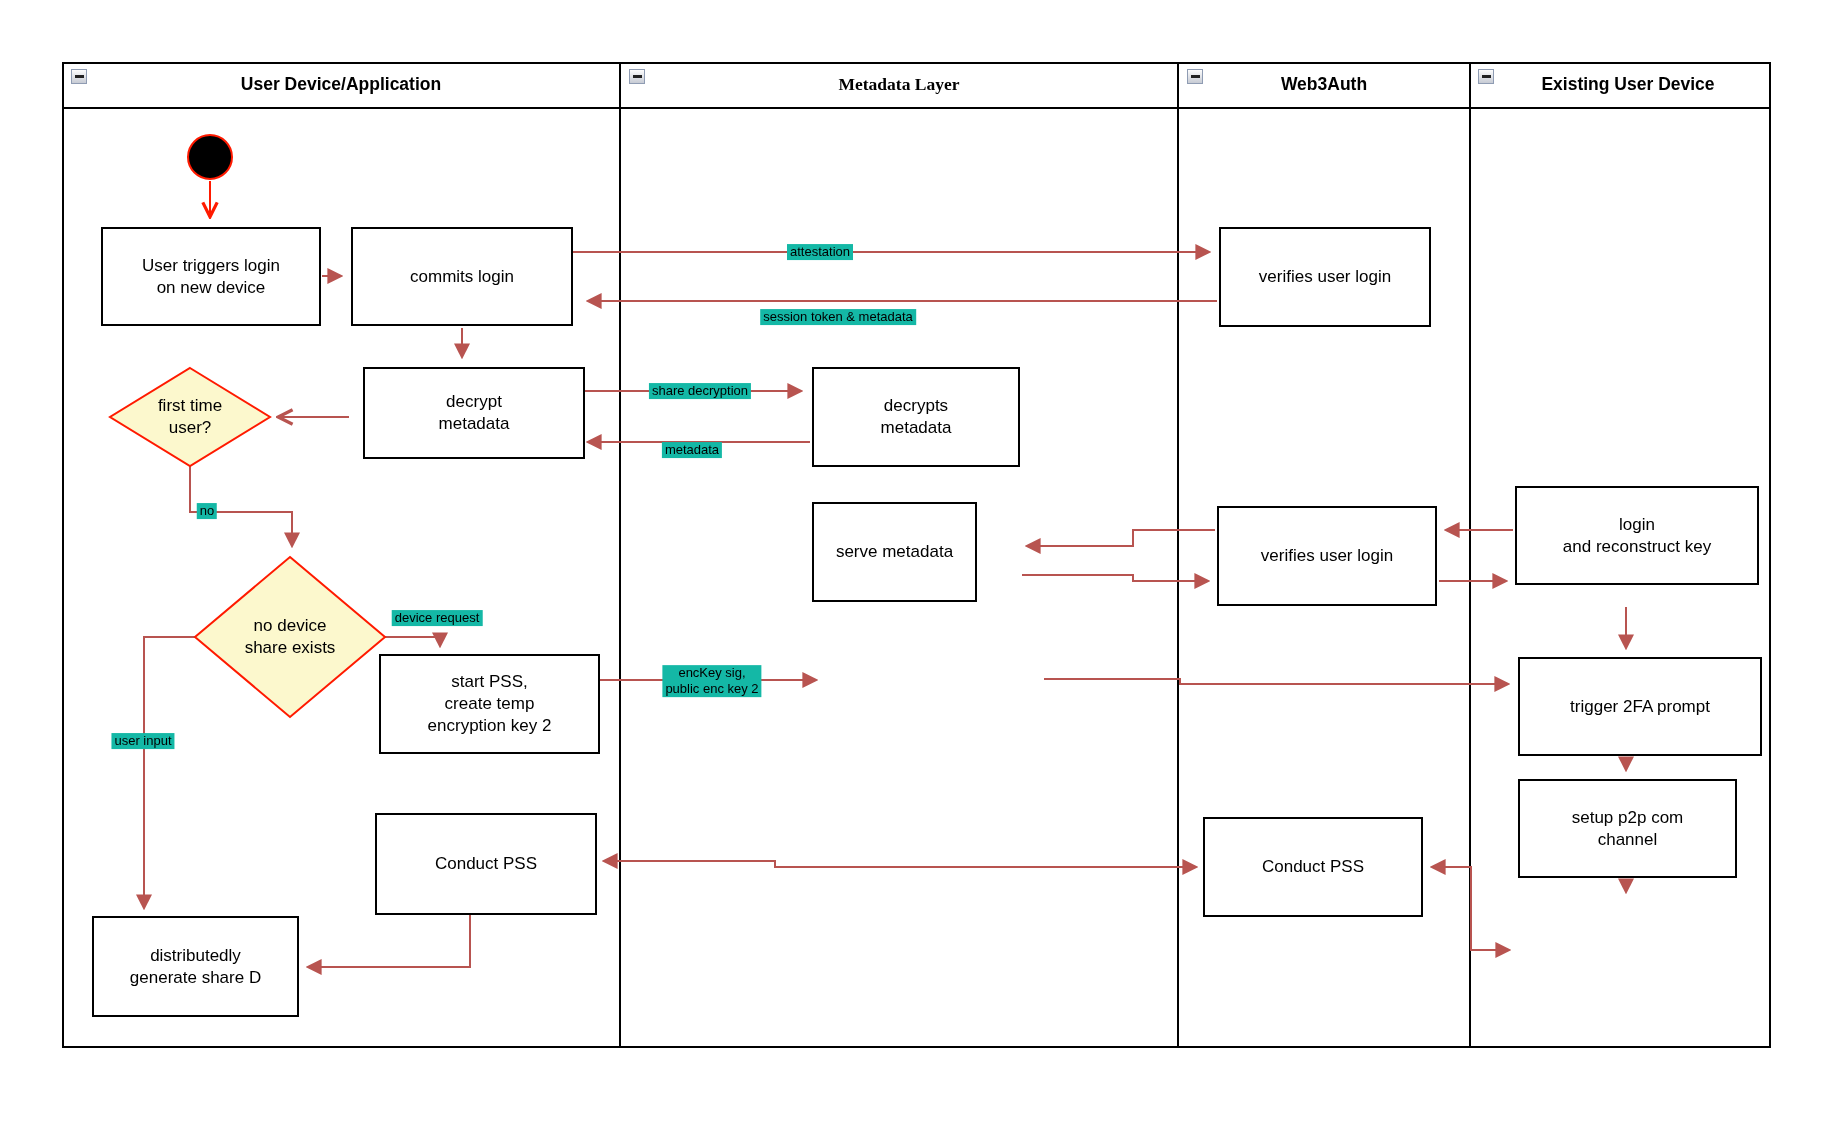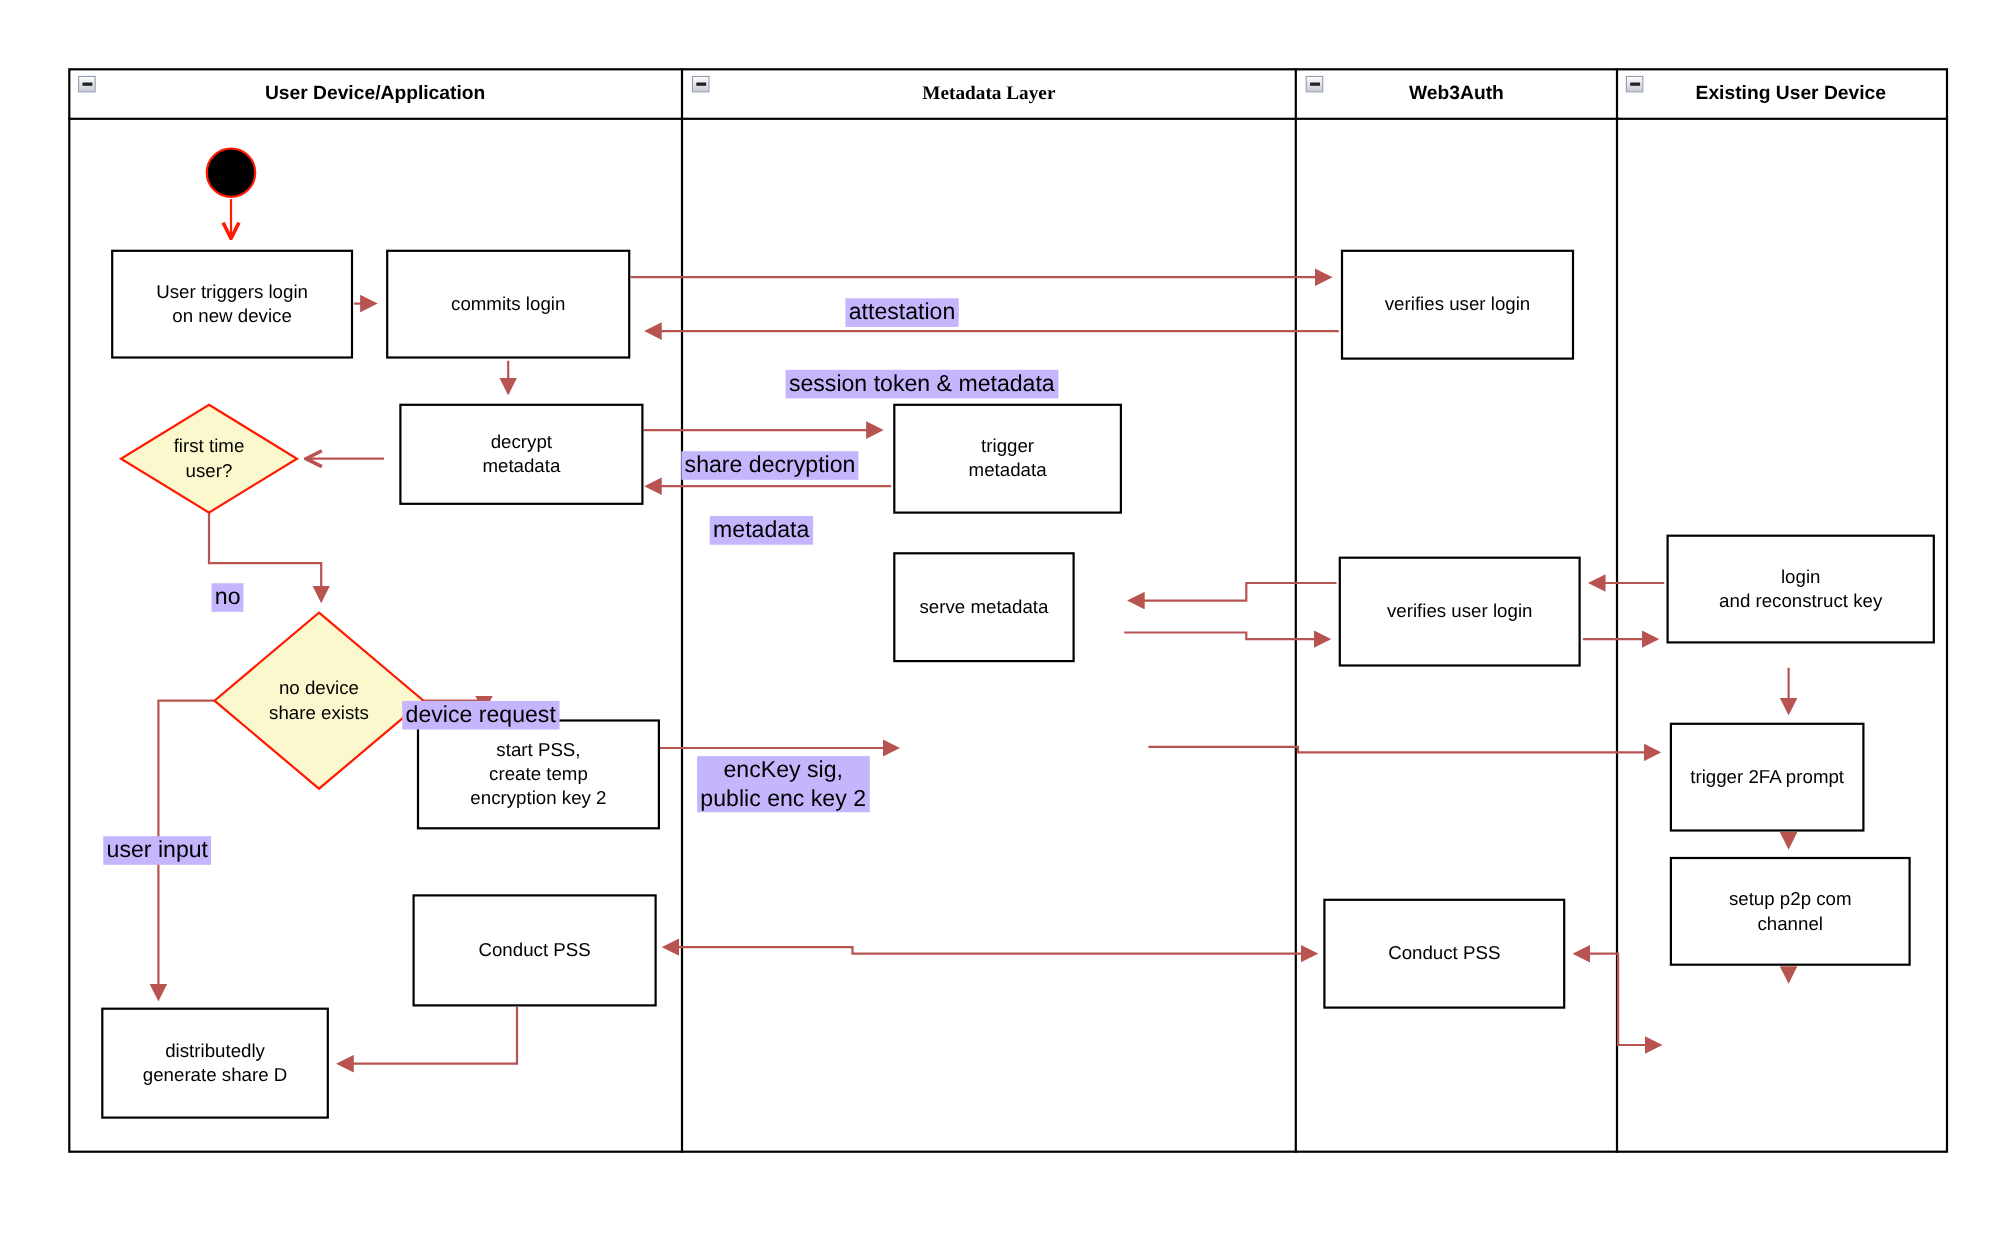--- a/index.html
+++ b/index.html
@@ -16,22 +16,22 @@
   .collapse-icon{position:absolute;width:16px;height:15px;box-sizing:border-box;
     border:1px solid #8f9cb3;background:linear-gradient(#fdfdfd,#c7cbd4);
     display:flex;align-items:center;justify-content:center;}
   .collapse-icon .minus{width:9px;height:2.5px;background:#222;}
   .node{position:absolute;border:2px solid #000;background:#fff;box-sizing:border-box;
     display:flex;align-items:center;justify-content:center;text-align:center;
     font-size:17px;line-height:1.28;white-space:pre-line;}
   .diamond-label{position:absolute;transform:translate(-50%,-50%);
     text-align:center;font-size:17px;line-height:1.28;white-space:pre-line;}
   .edge-label{position:absolute;transform:translate(-50%,-50%);
-    background:#c4b5fd;padding:0 3px;font-size:21px;line-height:1.22;
-    text-align:center;white-space:pre-line;margin-top:32px;}
+    background:#14b8a6;padding:0 3px;font-size:13px;line-height:1.22;
+    text-align:center;white-space:pre-line;}
   svg{position:absolute;left:0;top:0;}
 </style>
 </head>
 <body>
 
 <div id="canvas">
 
   <div class="pool-border"></div>
   <div class="hline" style="left:62px;top:107px;width:1709px;"></div>
   <div class="vline" style="left:619px;top:62px;height:986px;"></div>
@@ -111,31 +111,31 @@
 on new device</div>
   <div class="node" style="left:363px;top:367px;width:222px;height:92px;">decrypt
 metadata</div>
   <div class="node" style="left:379px;top:654px;width:221px;height:100px;">start PSS,
 create temp
 encryption key 2</div>
   <div class="node" style="left:375px;top:813px;width:222px;height:102px;">Conduct PSS</div>
   <div class="node" style="left:92px;top:916px;width:207px;height:101px;">distributedly
 generate share D</div>
 
-  <div class="node" style="left:812px;top:367px;width:208px;height:100px;">trigger
+  <div class="node" style="left:812px;top:367px;width:208px;height:100px;">decrypts
 metadata</div>
   <div class="node" style="left:812px;top:502px;width:165px;height:100px;">serve metadata</div>
 
   <div class="node" style="left:1219px;top:227px;width:212px;height:100px;">verifies user login</div>
   <div class="node" style="left:1217px;top:506px;width:220px;height:100px;">verifies user login</div>
   <div class="node" style="left:1203px;top:817px;width:220px;height:100px;">Conduct PSS</div>
 
   <div class="node" style="left:1515px;top:486px;width:244px;height:99px;">login
 and reconstruct key</div>
-  <div class="node" style="left:1518px;top:657px;width:177px;height:99px;">trigger 2FA prompt</div>
+  <div class="node" style="left:1518px;top:657px;width:244px;height:99px;">trigger 2FA prompt</div>
   <div class="node" style="left:1518px;top:779px;width:219px;height:99px;">setup p2p com
 channel</div>
 
   <div class="edge-label" style="left:820px;top:252px;">attestation</div>
   <div class="edge-label" style="left:838px;top:317px;">session token &amp; metadata</div>
   <div class="edge-label" style="left:700px;top:391px;">share decryption</div>
   <div class="edge-label" style="left:692px;top:450px;">metadata</div>
   <div class="edge-label" style="left:207px;top:511px;">no</div>
   <div class="edge-label" style="left:437px;top:618px;">device request</div>
   <div class="edge-label" style="left:712px;top:681px;">encKey sig,

